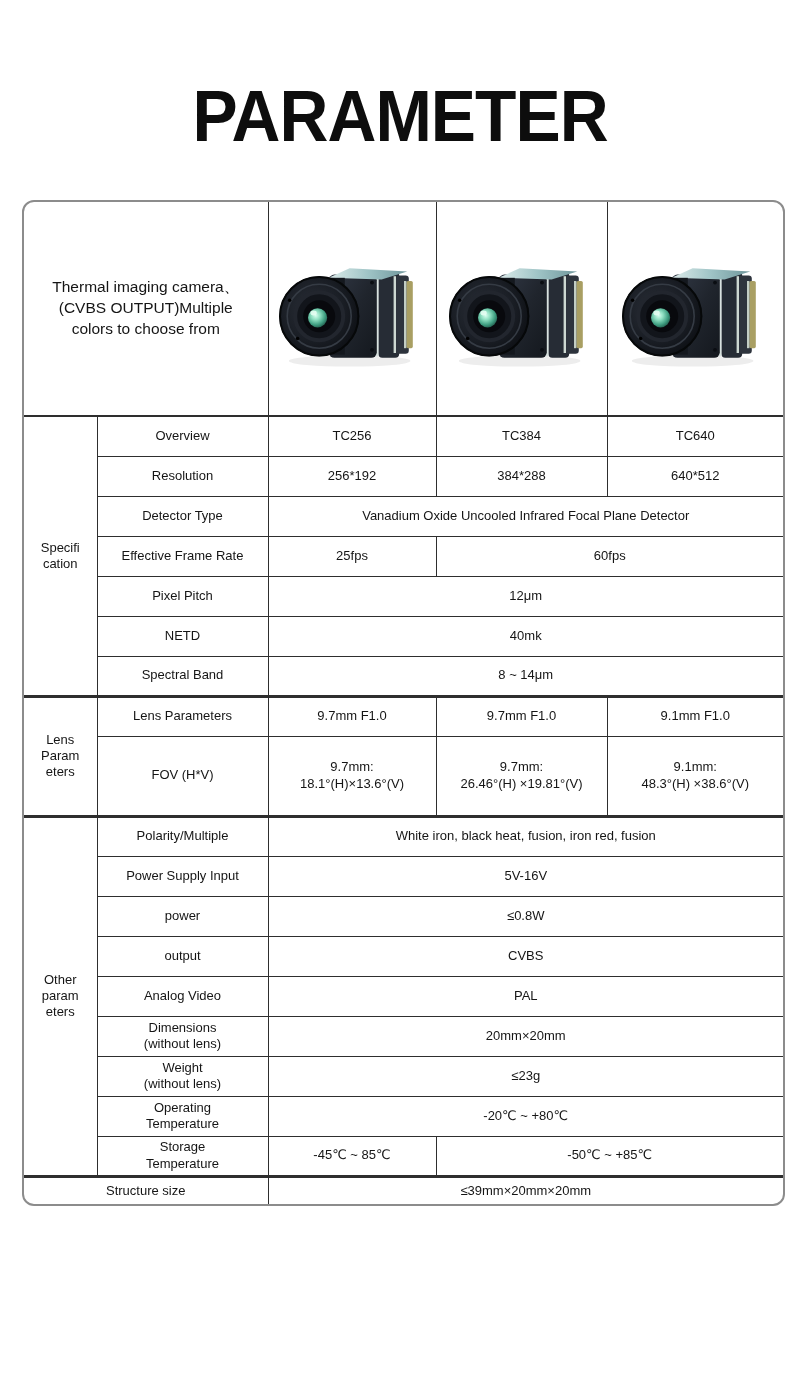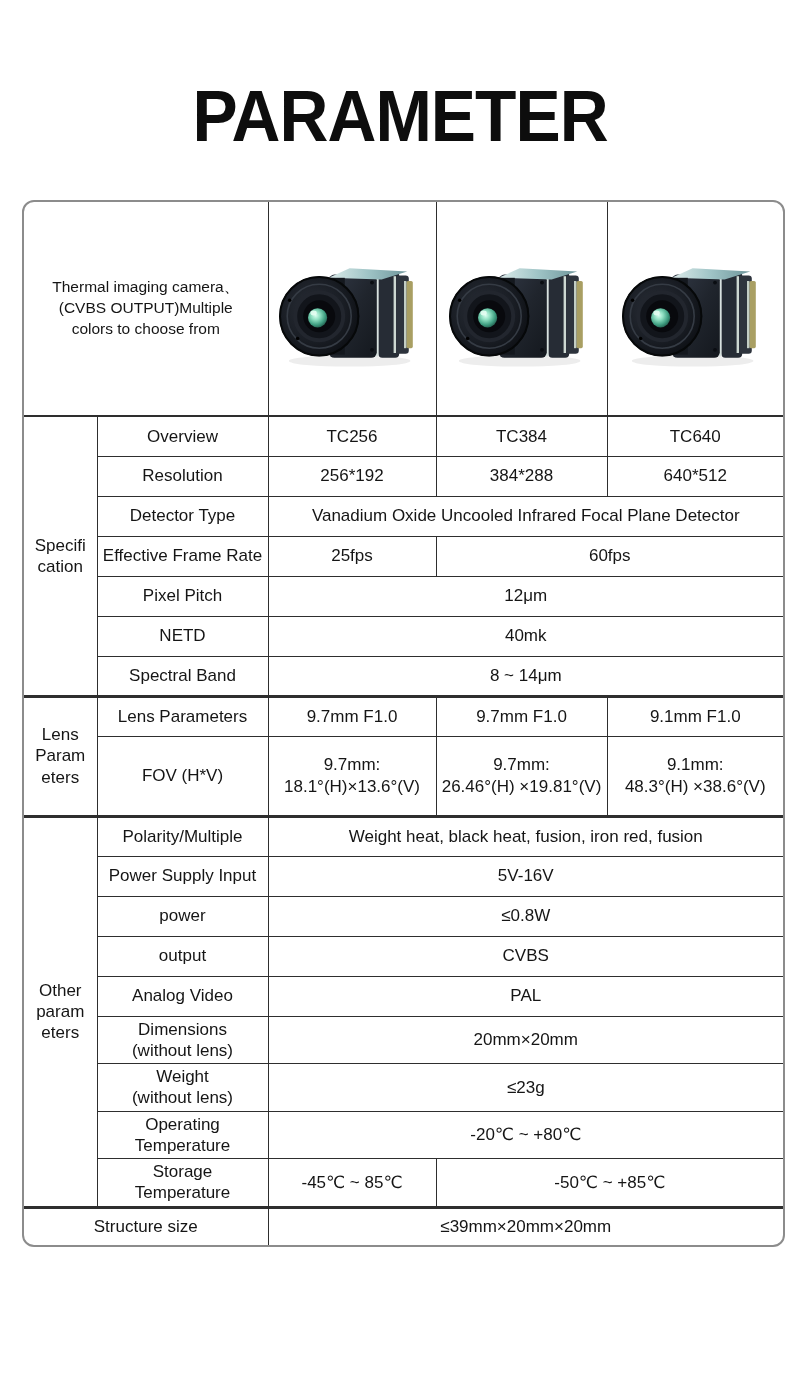--- a/index.html
+++ b/index.html
@@ -21,28 +21,28 @@
   }
   table { border-collapse:collapse; width:100%; table-layout:fixed; }
   col.c-group { width:73px; }
   col.c-label { width:171px; }
   col.c-v1 { width:168px; }
   col.c-v2 { width:171px; }
   col.c-v3 { width:176px; }
   td {
     border-right:1px solid #2e2e2e; border-bottom:1px solid #2e2e2e;
     text-align:center; vertical-align:middle;
-    font-size:17px; line-height:1.25; padding:2px 3px;
+    font-size:13px; line-height:1.25; padding:2px 3px;
     white-space:pre-line; color:#151515;
   }
   td.lastcol { border-right:none; }
   tr.r40 { height:40px; }
   tr.rimg { height:214px; }
   tr.rfov { height:80px;margin-left:36px; }
-  tr.rlast { height:38px; }
+  tr.rlast { height:28px; }
   tr.rlast td { border-bottom:none; }
   tr.hdr td { border-bottom-width:2px; }
   tr.sep td, td.sepb { border-bottom-width:3px; }
   td.desc { font-size:15.5px; line-height:1.35; padding:0 8px; }
   td.cam { padding:0; }
   .cambox { display:flex; align-items:center; justify-content:center; height:100%; }
   .cambox svg { display:block; }
   .hiddendefs { position:absolute; width:0; height:0; overflow:hidden; }
 </style>
 </head>
@@ -193,21 +193,21 @@
 26.46°(H) ×19.81°(V)</td>
       <td class="lastcol">9.1mm:
 48.3°(H) ×38.6°(V)</td>
     </tr>
 
     <tr class="r40">
       <td rowspan="9" class="sepb">Other
 param
 eters</td>
       <td>Polarity/Multiple</td>
-      <td colspan="3" class="lastcol">Weight heat, black heat, fusion, iron red, fusion</td>
+      <td colspan="3" class="lastcol">White iron, black heat, fusion, iron red, fusion</td>
     </tr>
 
     <tr class="r40">
       <td>Power Supply Input</td>
       <td colspan="3" class="lastcol">5V-16V</td>
     </tr>
 
     <tr class="r40">
       <td>power</td>
       <td colspan="3" class="lastcol">≤0.8W</td>

